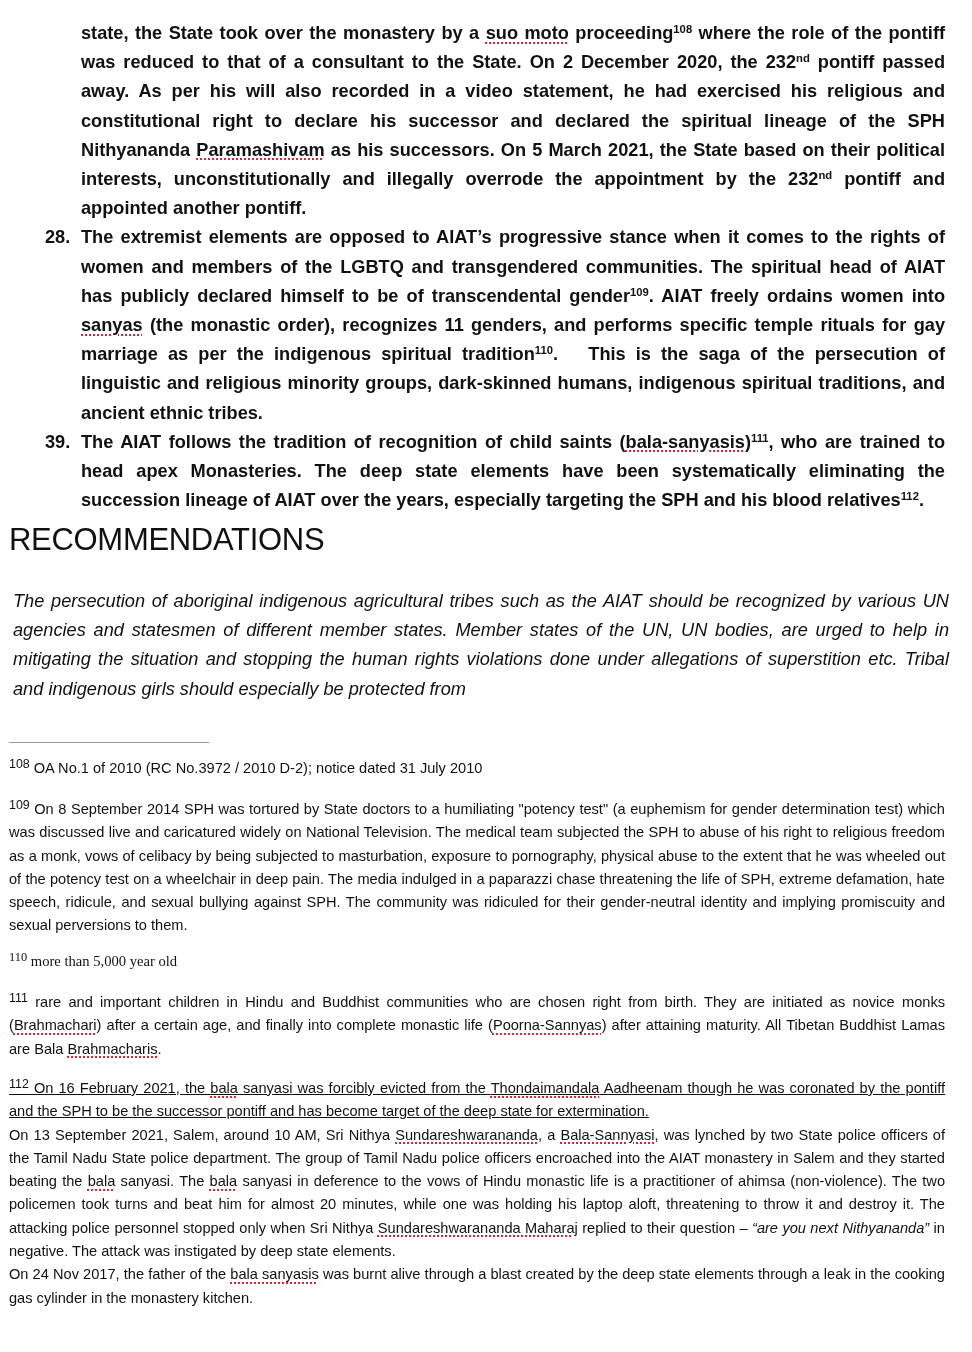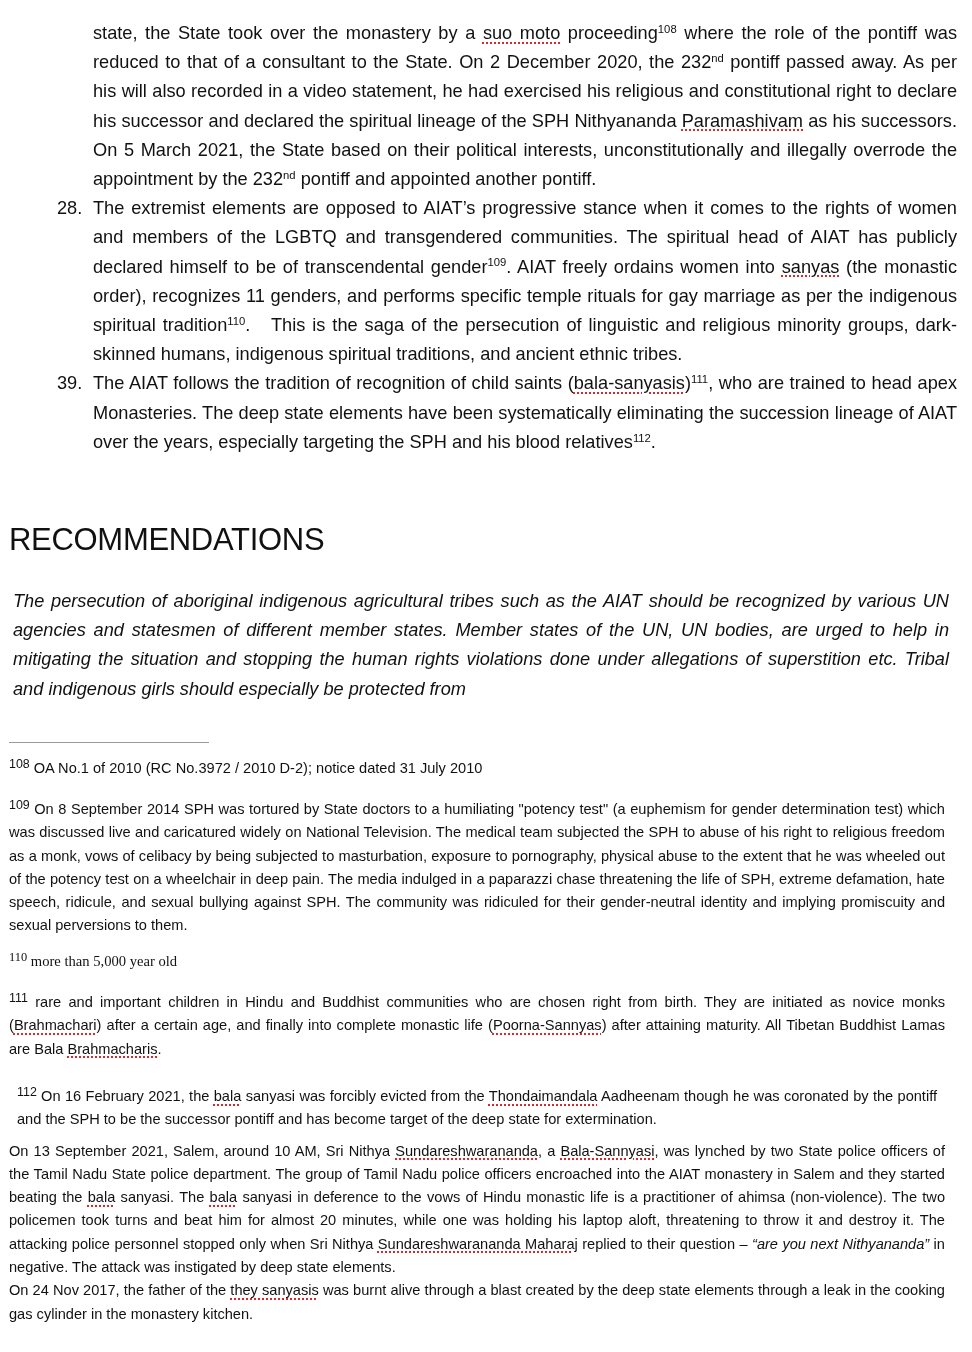--- a/index.html
+++ b/index.html
@@ -2,21 +2,21 @@
 <html><head>
 <meta charset="utf-8">
 <style>
   html, body { margin: 0; padding: 0; background: #ffffff; }
   body {
     width: 972px; height: 1352px; overflow: hidden; position: relative;
     font-family: "Liberation Sans", "DejaVu Sans", sans-serif; color: #111111;
   }
   .page { position: absolute; left: 0; top: 0; width: 972px; }
   .body-text { font-size: 18.2px; line-height: 29.2px; text-align: justify; }
-  .list { position: absolute; left: 12px; top: 19px; width: 945px; }
+  .list { position: absolute; left: 0; top: 19px; width: 945px; font-weight: bold; }
   .para { position: relative; padding-left: 81px; }
   .para .num { position: absolute; left: 45px; top: 0; }
   .para p { margin: 0; text-align: justify; }
   sup { font-size: 0.62em; line-height: 0; position: relative; vertical-align: baseline; top: -0.55em; }
   .sp { text-decoration: underline dotted #d9272e; text-decoration-thickness: 2px; text-underline-offset: 3px; }
   .heading { position: absolute; left: 9px; top: 518px; font-size: 31px; line-height: 44px; margin: 0; font-weight: normal; letter-spacing: -0.3px; }
   .rec { position: absolute; left: 9px; top: 583px; width: 936px; margin: 4px; font-style: italic; }
   .rule { position: absolute; left: 9px; top: 742px; width: 200px; height: 1px; background: #9a9a9a; }
   .fn { position: absolute; left: 9px; width: 936px; font-size: 14.6px; line-height: 23.3px; margin: 0; text-align: justify; }
   .fn sup { font-size: 0.85em; top: -0.4em; }
@@ -52,18 +52,18 @@
 
   <p class="fn left" style="top:757px;"><sup>108</sup><span> OA No.1 of 2010 (RC No.3972 / 2010 D-2); notice dated 31 July 2010</span></p>
 
   <p class="fn" style="top:798px;"><sup>109</sup><span> On 8 September 2014 SPH was tortured by State doctors to a humiliating "potency test" (a euphemism for gender determination test) which was discussed live and caricatured widely on National Television. The medical team subjected the SPH to abuse of his right to religious freedom as a monk, vows of celibacy by being subjected to masturbation, exposure to pornography, physical abuse to the extent that he was wheeled out of the potency test on a wheelchair in deep pain. The media indulged in a paparazzi chase threatening the life of SPH, extreme defamation, hate speech, ridicule, and sexual bullying against SPH. The community was ridiculed for their gender-neutral identity and implying promiscuity and sexual perversions to them.</span></p>
 
   <p class="fn left" style="top:950px;font-family:Liberation Serif, serif;"><sup>110</sup><span> more than 5,000 year old</span></p>
 
   <p class="fn left" style="top:991px;"><sup>111</sup><span> rare and important children in Hindu and Buddhist communities who are chosen right from birth. They are initiated as novice monks (</span><span class="sp">Brahmachari</span><span>) after a certain age, and finally into complete monastic life (</span><span class="sp">Poorna-Sannyas</span><span>) after attaining maturity. All Tibetan Buddhist Lamas are Bala </span><span class="sp">Brahmacharis</span><span>.</span></p>
 
   <div class="fn" style="top:1077px;">
-    <p style="margin:8px;"><sup>112</sup><span> On 16 February 2021, the </span><span class="sp">bala</span><span> sanyasi was forcibly evicted from the </span><span class="sp">Thondaimandala</span><span> Aadheenam though he was coronated by the pontiff and the SPH to be the successor pontiff and has become target of the deep state for extermination.</span></p>
+    <p style="margin:0;text-decoration:underline;"><sup>112</sup><span> On 16 February 2021, the </span><span class="sp">bala</span><span> sanyasi was forcibly evicted from the </span><span class="sp">Thondaimandala</span><span> Aadheenam though he was coronated by the pontiff and the SPH to be the successor pontiff and has become target of the deep state for extermination.</span></p>
     <p style="margin:0;"><span>On 13 September 2021, Salem, around 10 AM, Sri Nithya </span><span class="sp">Sundareshwarananda</span><span>, a </span><span class="sp">Bala-Sannyasi</span><span>, was lynched by two State police officers of the Tamil Nadu State police department. The group of Tamil Nadu police officers encroached into the AIAT monastery in Salem and they started beating the </span><span class="sp">bala</span><span> sanyasi. The </span><span class="sp">bala</span><span> sanyasi in deference to the vows of Hindu monastic life is a practitioner of ahimsa (non-violence). The two policemen took turns and beat him for almost 20 minutes, while one was holding his laptop aloft, threatening to throw it and destroy it. The attacking police personnel stopped only when Sri Nithya </span><span class="sp">Sundareshwarananda Maharaj</span><span> replied to their question – </span><em>“are you next Nithyananda”</em><span> in negative. The attack was instigated by deep state elements.</span></p>
-    <p style="margin:0;"><span>On 24 Nov 2017, the father of the </span><span class="sp">they sanyasis</span><span> was burnt alive through a blast created by the deep state elements through a leak in the cooking gas cylinder in the monastery kitchen.</span></p>
+    <p style="margin:0;"><span>On 24 Nov 2017, the father of the </span><span class="sp">bala sanyasis</span><span> was burnt alive through a blast created by the deep state elements through a leak in the cooking gas cylinder in the monastery kitchen.</span></p>
   </div>
 
 </div>
 
 </body></html>

